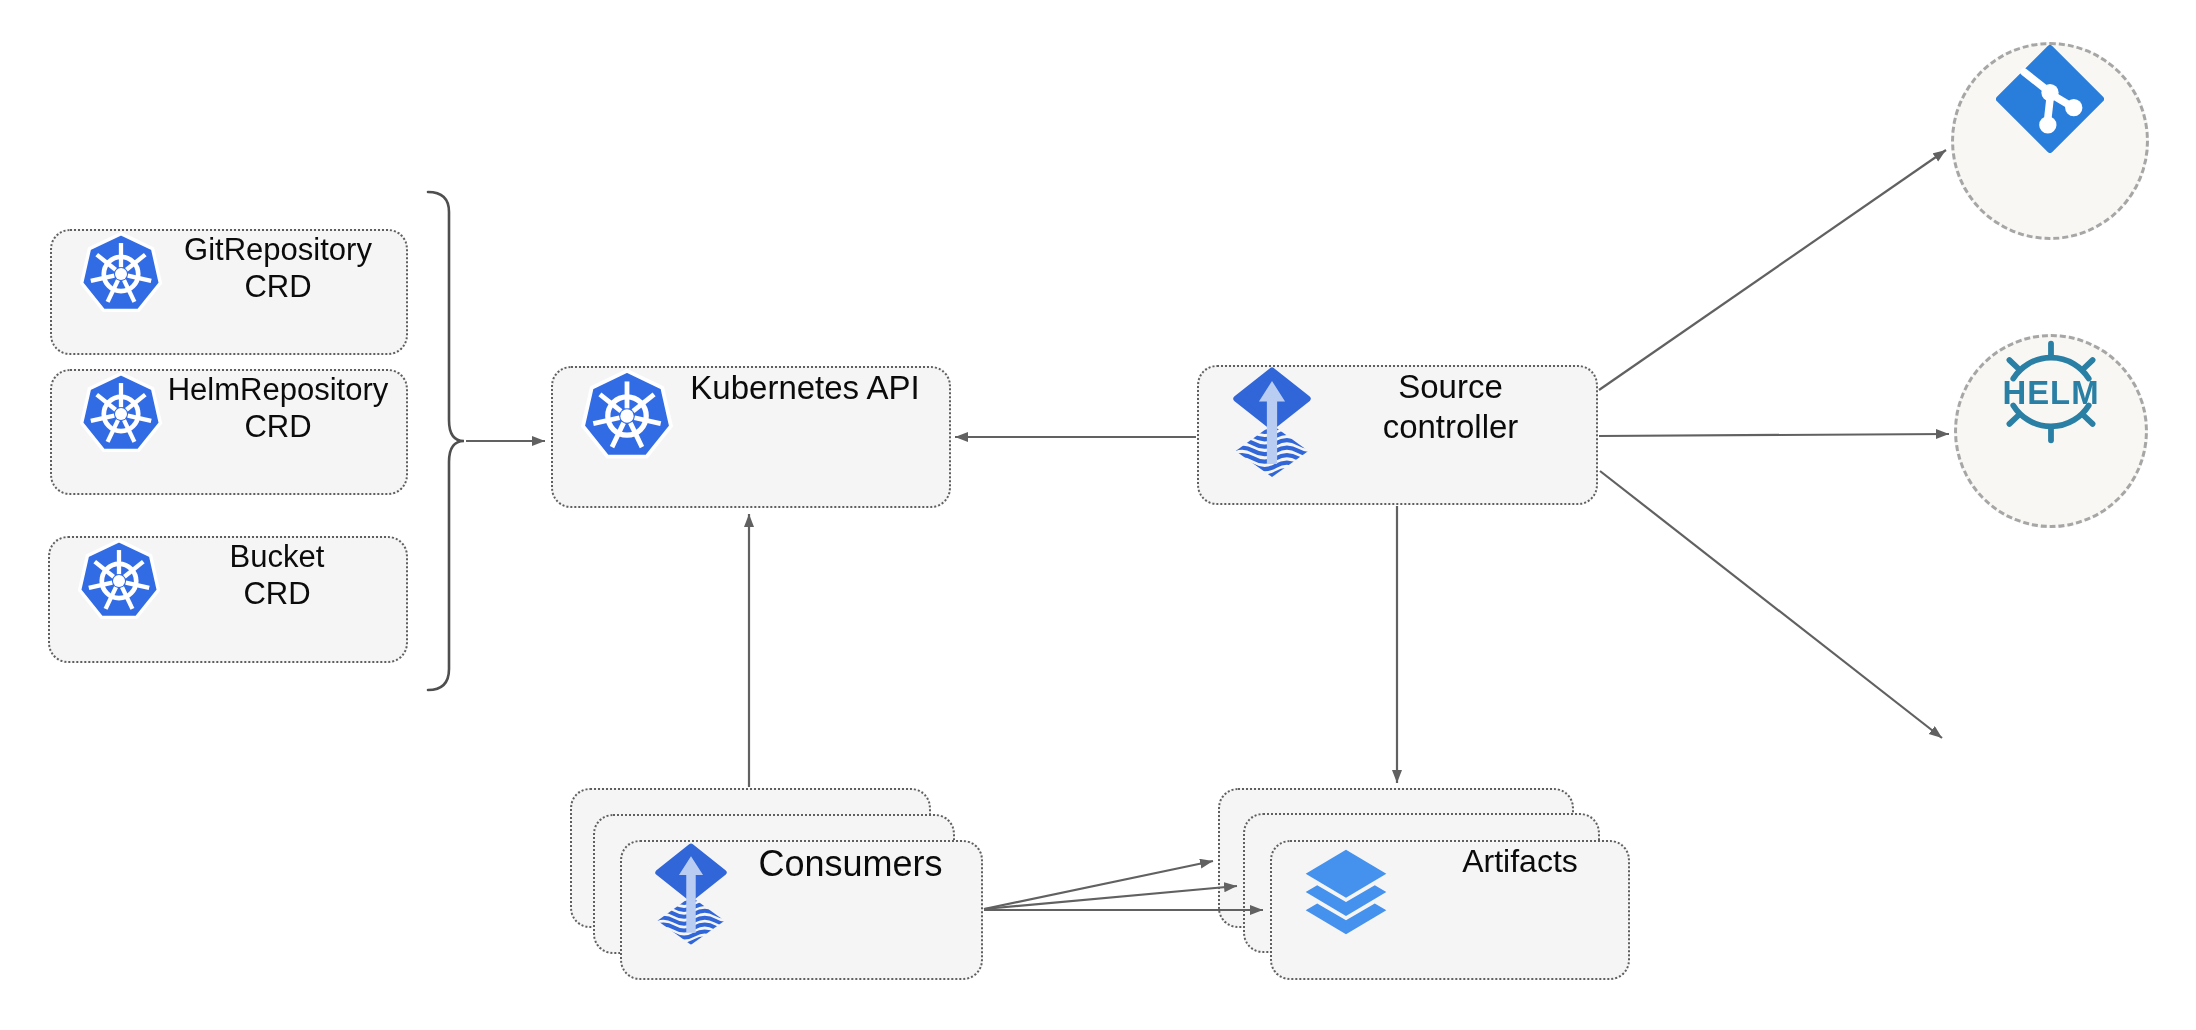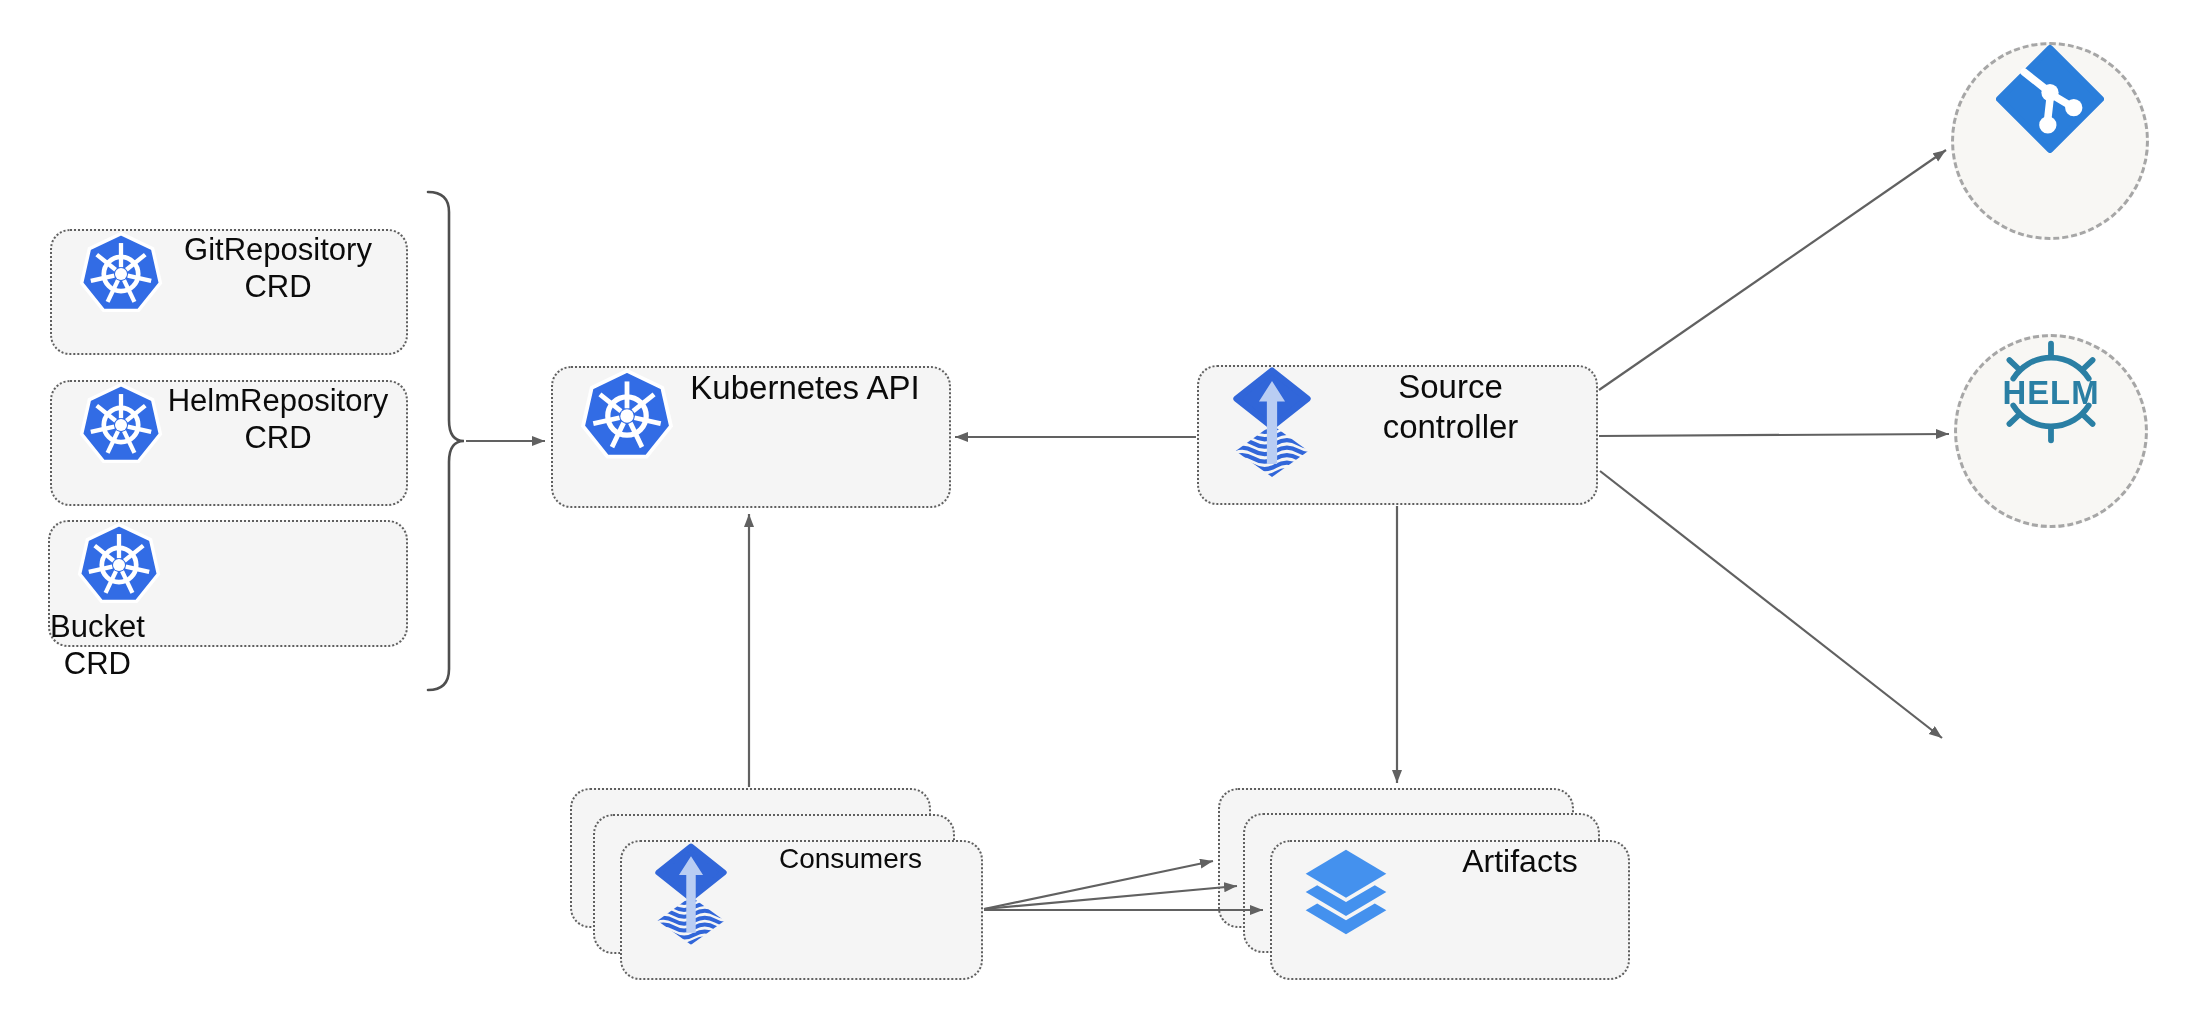--- a/index.html
+++ b/index.html
@@ -33,32 +33,32 @@
   .node .label{
     flex:1;text-align:center;white-space:pre-line;font-size:31px;line-height:1.2;
     padding-right:14px;color:var(--label);
   }
   .stack-layer{
     position:absolute;box-sizing:border-box;background:var(--node-fill);
     border:2px dotted var(--node-border);border-radius:20px;
   }
   
   #node-git-crd{left:50px;top:229px;width:358px;height:126px;}
-  #node-helm-crd{left:50px;top:380px;width:358px;height:126px;}
-  #node-bucket-crd{left:48px;top:520px;width:360px;height:127px;flex-direction:column;}
+  #node-helm-crd{left:50px;top:369px;width:358px;height:126px;}
+  #node-bucket-crd{left:48px;top:536px;width:360px;height:127px;}
   
   #node-k8s-api{left:551px;top:366px;width:400px;height:142px;}
   #node-k8s-api .label{font-size:33px;}
   #node-source{left:1197px;top:365px;width:401px;height:140px;}
   #node-source .label{font-size:33px;}
   
   #consumers-back{left:570px;top:788px;width:361px;height:140px;}
   #consumers-mid{left:593px;top:814px;width:362px;height:140px;}
   #node-consumers{left:620px;top:840px;width:363px;height:140px;}
-  #node-consumers .label{font-size:28px;}
+  #node-consumers .label{font-size:36px;}
   
   #artifacts-back{left:1218px;top:788px;width:356px;height:140px;}
   #artifacts-mid{left:1243px;top:813px;width:357px;height:140px;}
   #node-artifacts{left:1270px;top:840px;width:360px;height:140px;gap:32px;}
   #node-artifacts .label{font-size:32px;}
   
   .endpoint{
     position:absolute;box-sizing:border-box;border-radius:50%;
     background:var(--circle-fill);border:3px dashed var(--circle-border);
     display:flex;align-items:flex-start;justify-content:center;

